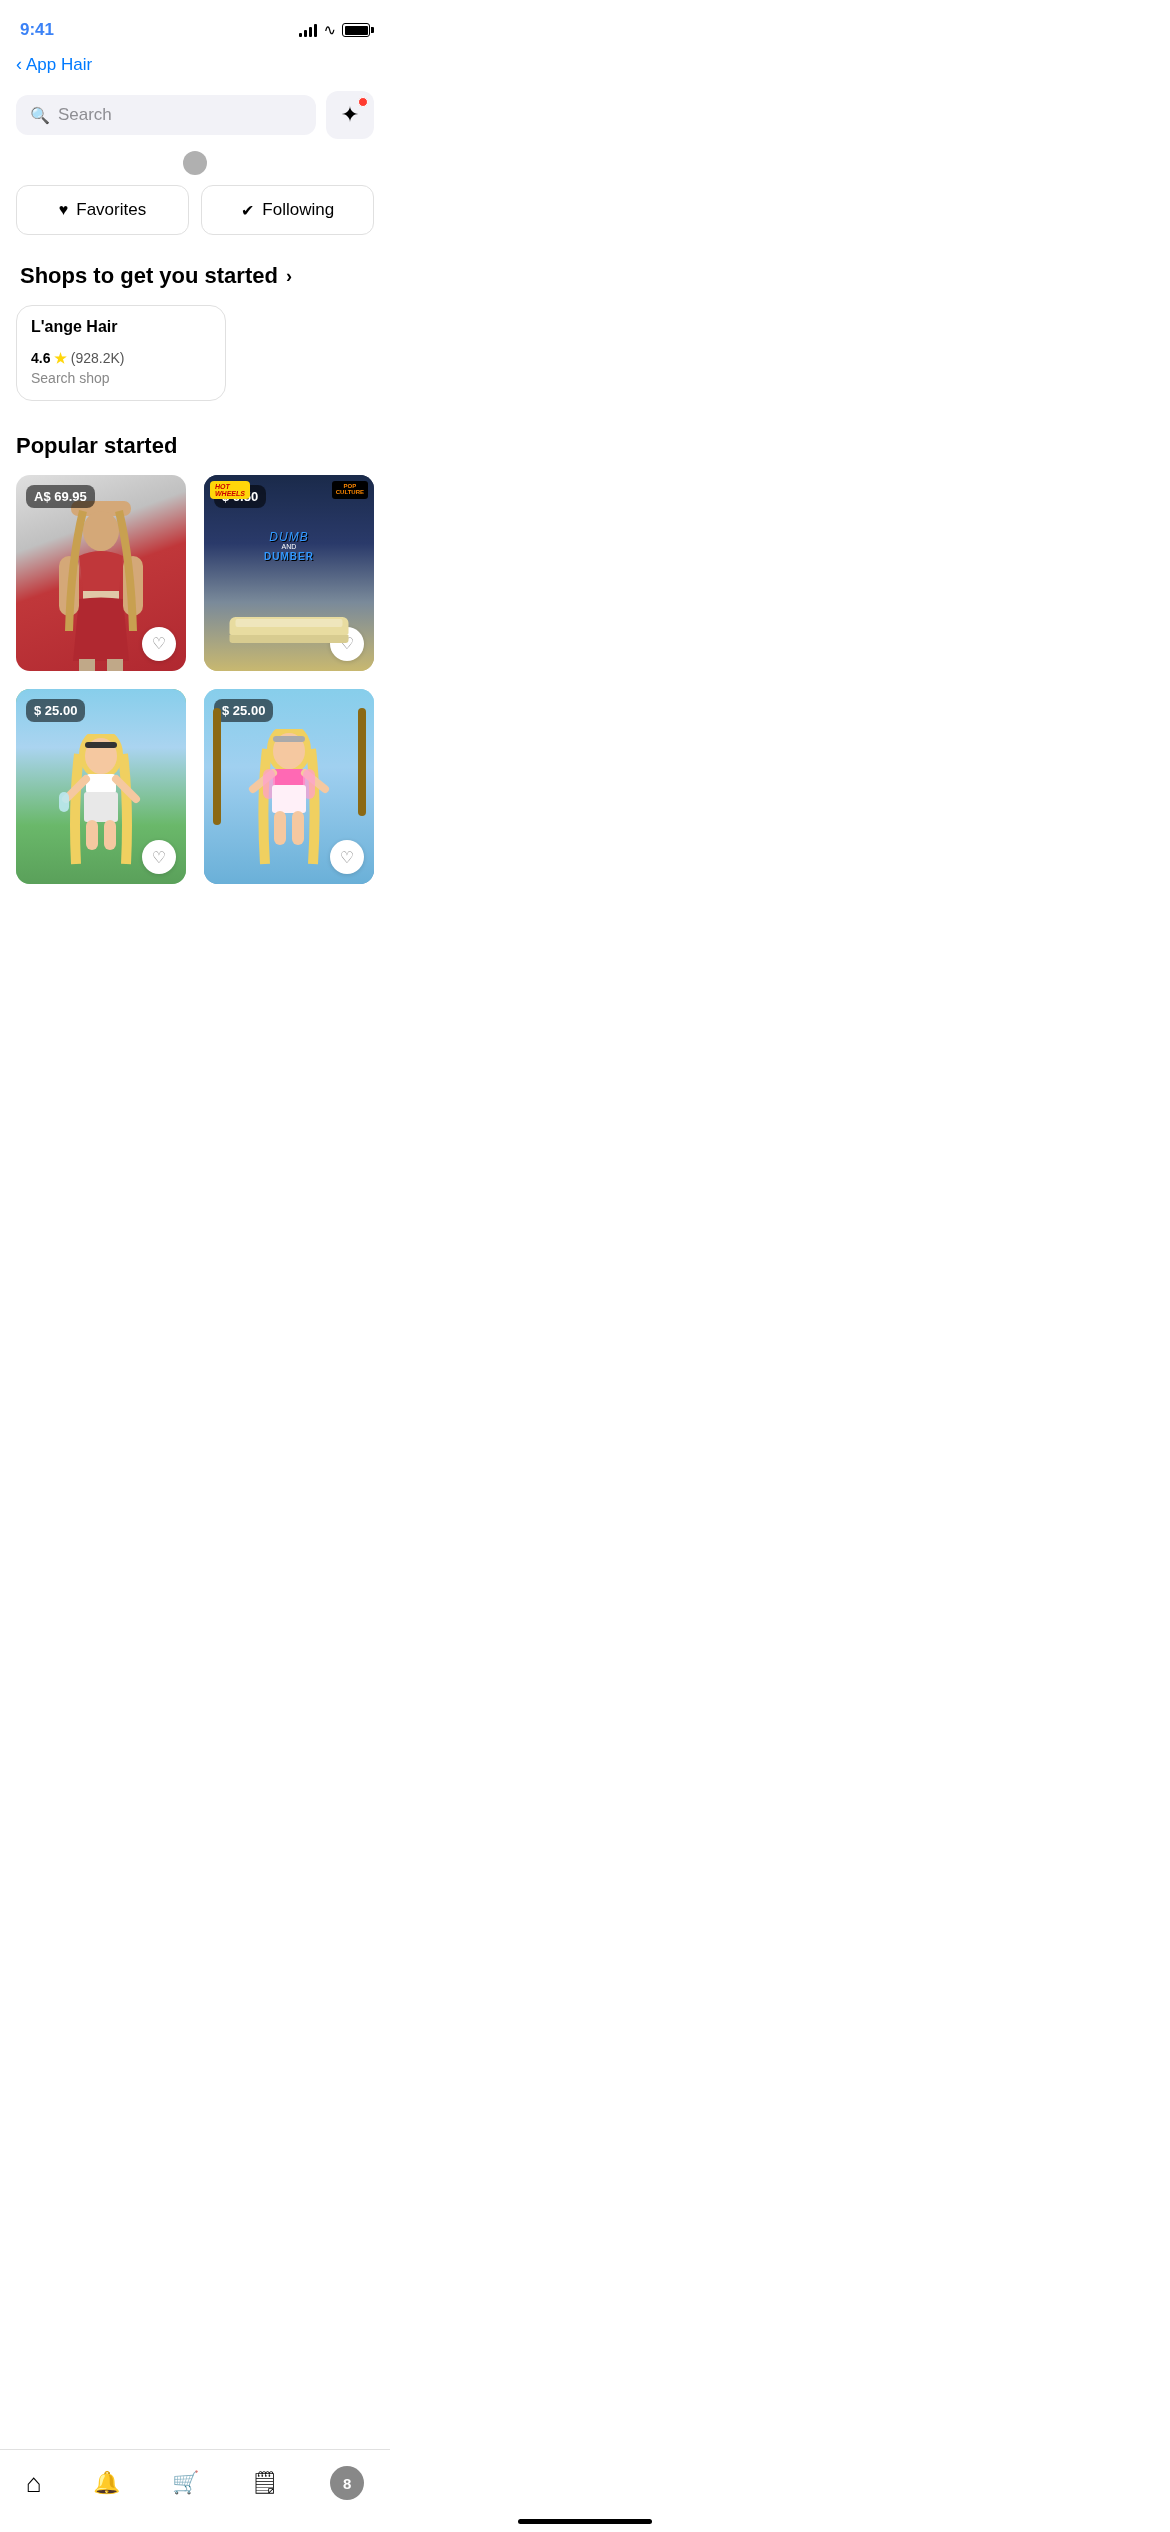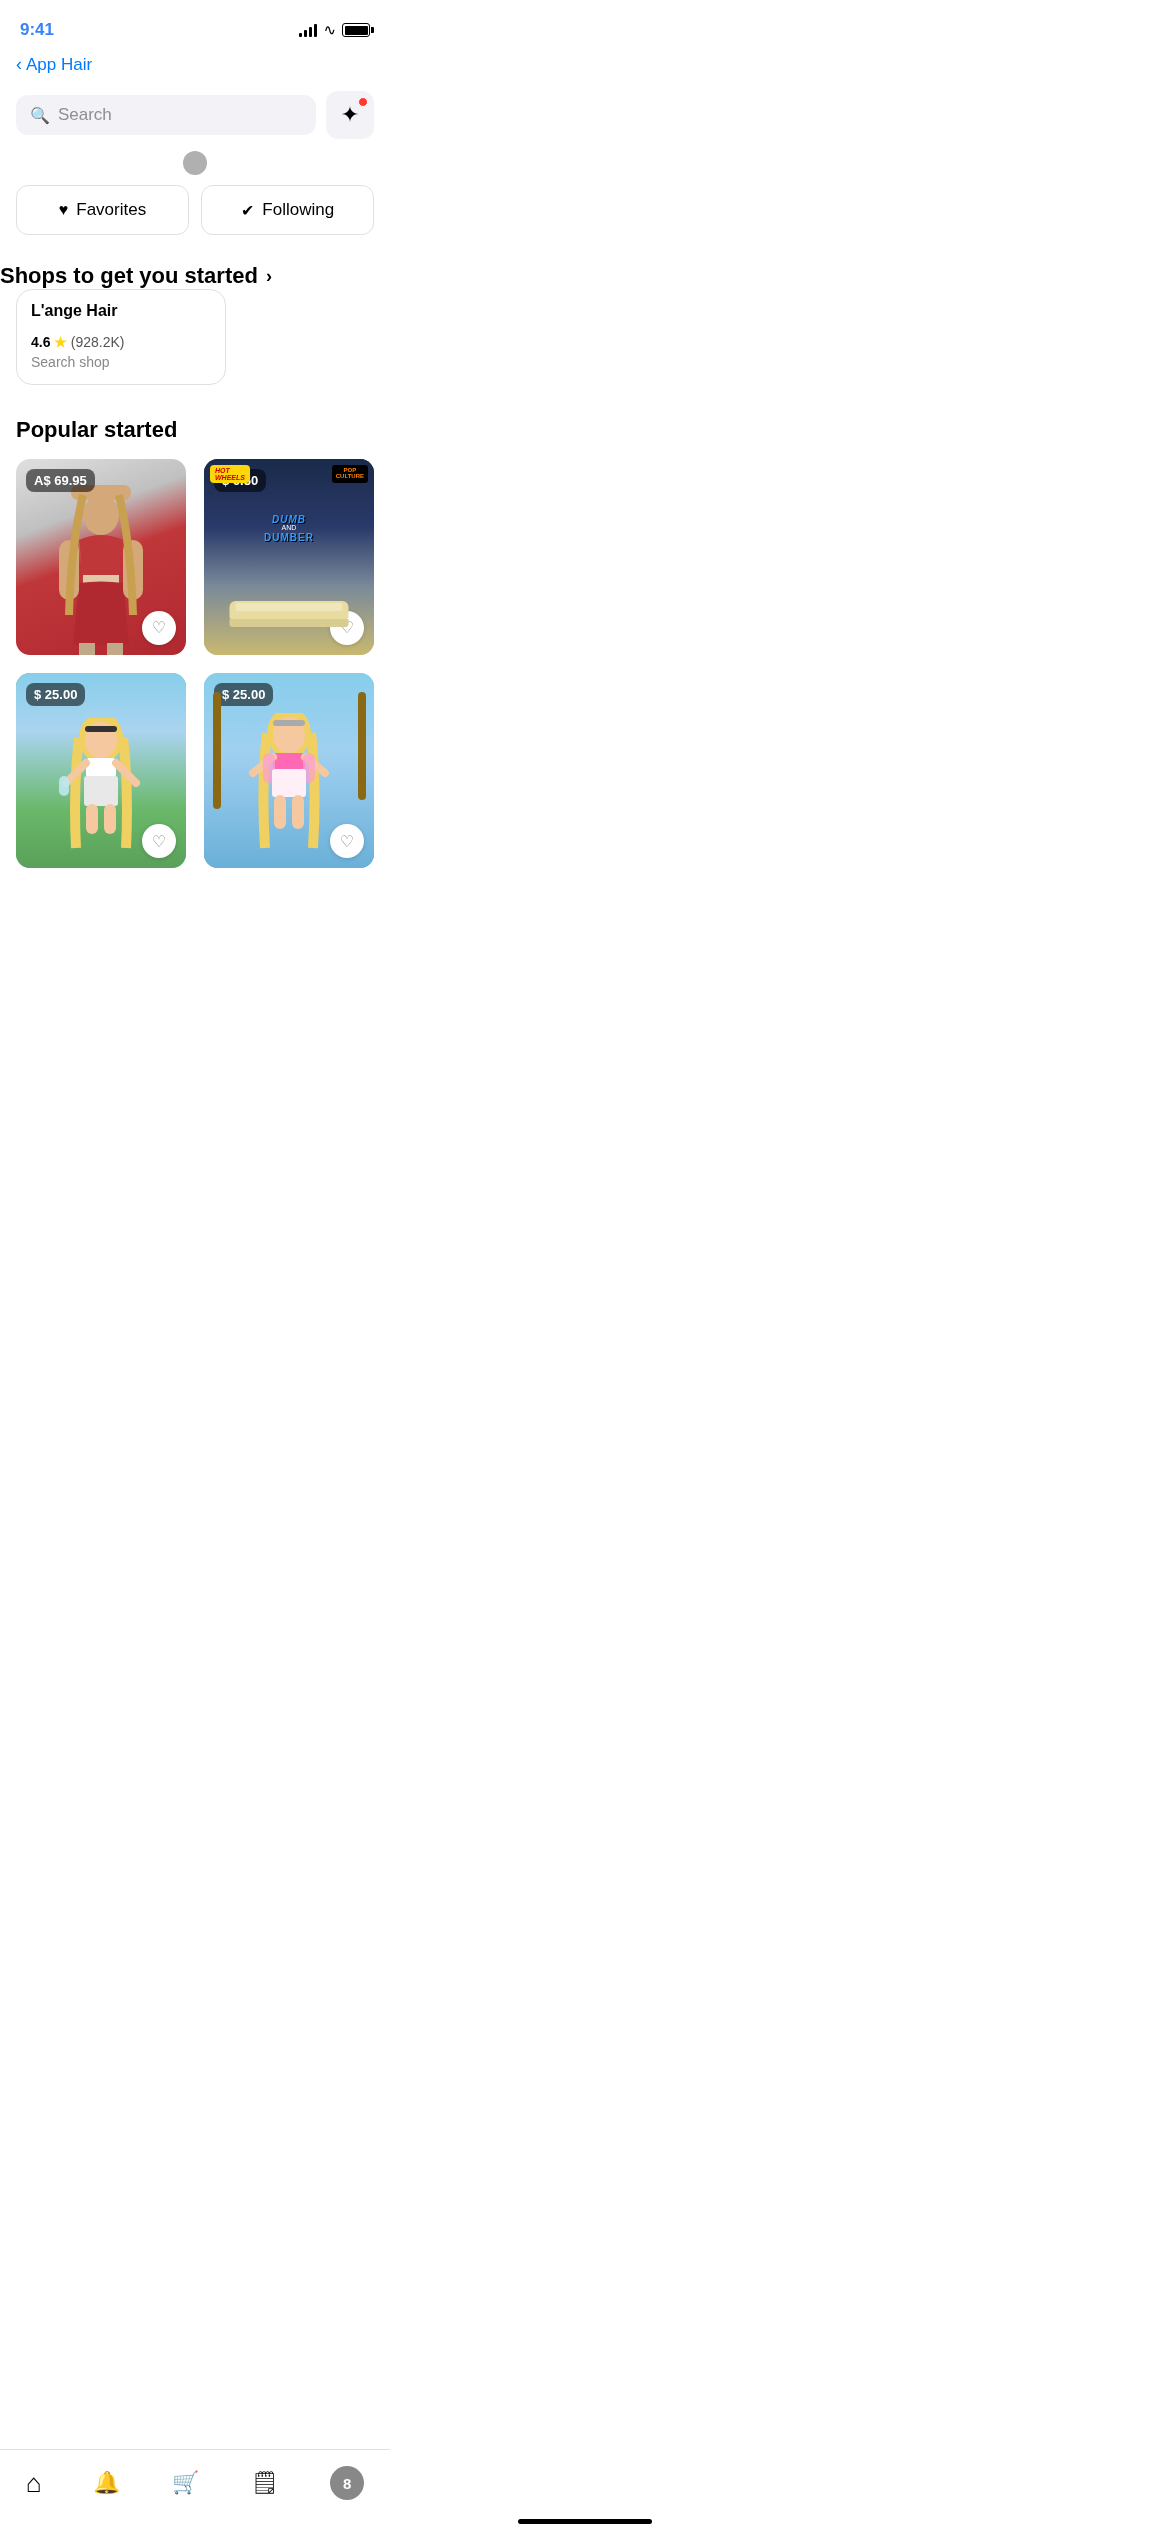--- a/index.html
+++ b/index.html
@@ -176,21 +176,22 @@
       color: #000;
     }
     .tab-btn .tab-icon {
       font-size: 16px;
     }
 
     
     .section-header {
       display: flex;
       align-items: center;
-      padding: 0 0;
+      padding: 0 20px;
+      margin-bottom: 16px;
       gap: 8px;
     }
     .section-title {
       font-size: 22px;
       font-weight: 700;
       color: #000;
     }
     .section-arrow {
       font-size: 18px;
       color: #000;
@@ -573,21 +574,21 @@
         <div class="prod-dumb-dumber">
 
           <div style="position:absolute;top:0;left:0;right:0;display:flex;justify-content:space-between;padding:6px;z-index:2;">
             <div style="background:#ffd60a;color:#cc0000;font-size:7px;font-weight:900;padding:2px 5px;border-radius:4px;font-style:italic;">HOT<br>WHEELS</div>
             <div style="background:#000;color:#ff8800;font-size:6px;font-weight:700;padding:2px 4px;border-radius:3px;text-align:center;">POP<br>CULTURE</div>
           </div>
 
           <div style="position:absolute;top:0;left:0;right:0;bottom:0;background:linear-gradient(180deg,#1a2a4a 0%,#2a3a6a 35%,#7a8a9a 65%,#c8b870 100%);"></div>
 
           <div style="position:absolute;top:28%;left:50%;transform:translateX(-50%);width:80%;text-align:center;z-index:3;">
-            <div style="font-size:10px;font-weight:700;color:#3399ff;font-style:italic;text-shadow:1px 1px 0 #000;letter-spacing:1px;">DUMB</div>
+            <div style="font-size:12px;font-weight:400;color:#3399ff;font-style:italic;text-shadow:1px 1px 0 #000;letter-spacing:1px;">DUMB</div>
             <div style="font-size:7px;color:#fff;margin:-1px 0 1px;">AND</div>
             <div style="font-size:10px;font-weight:900;color:#3399ff;text-shadow:1px 1px 0 #000;letter-spacing:1px;">DUMBER</div>
           </div>
 
           <div style="position:absolute;bottom:14%;left:50%;transform:translateX(-50%);width:70%;z-index:3;">
             <div style="background:#e8dca0;height:18px;border-radius:6px 6px 2px 2px;position:relative;">
               <div style="position:absolute;top:2px;left:6px;right:6px;height:8px;background:rgba(255,255,255,0.3);border-radius:2px;"></div>
             </div>
             <div style="background:#d8cc90;height:8px;border-radius:0 0 3px 3px;"></div>
           </div>

